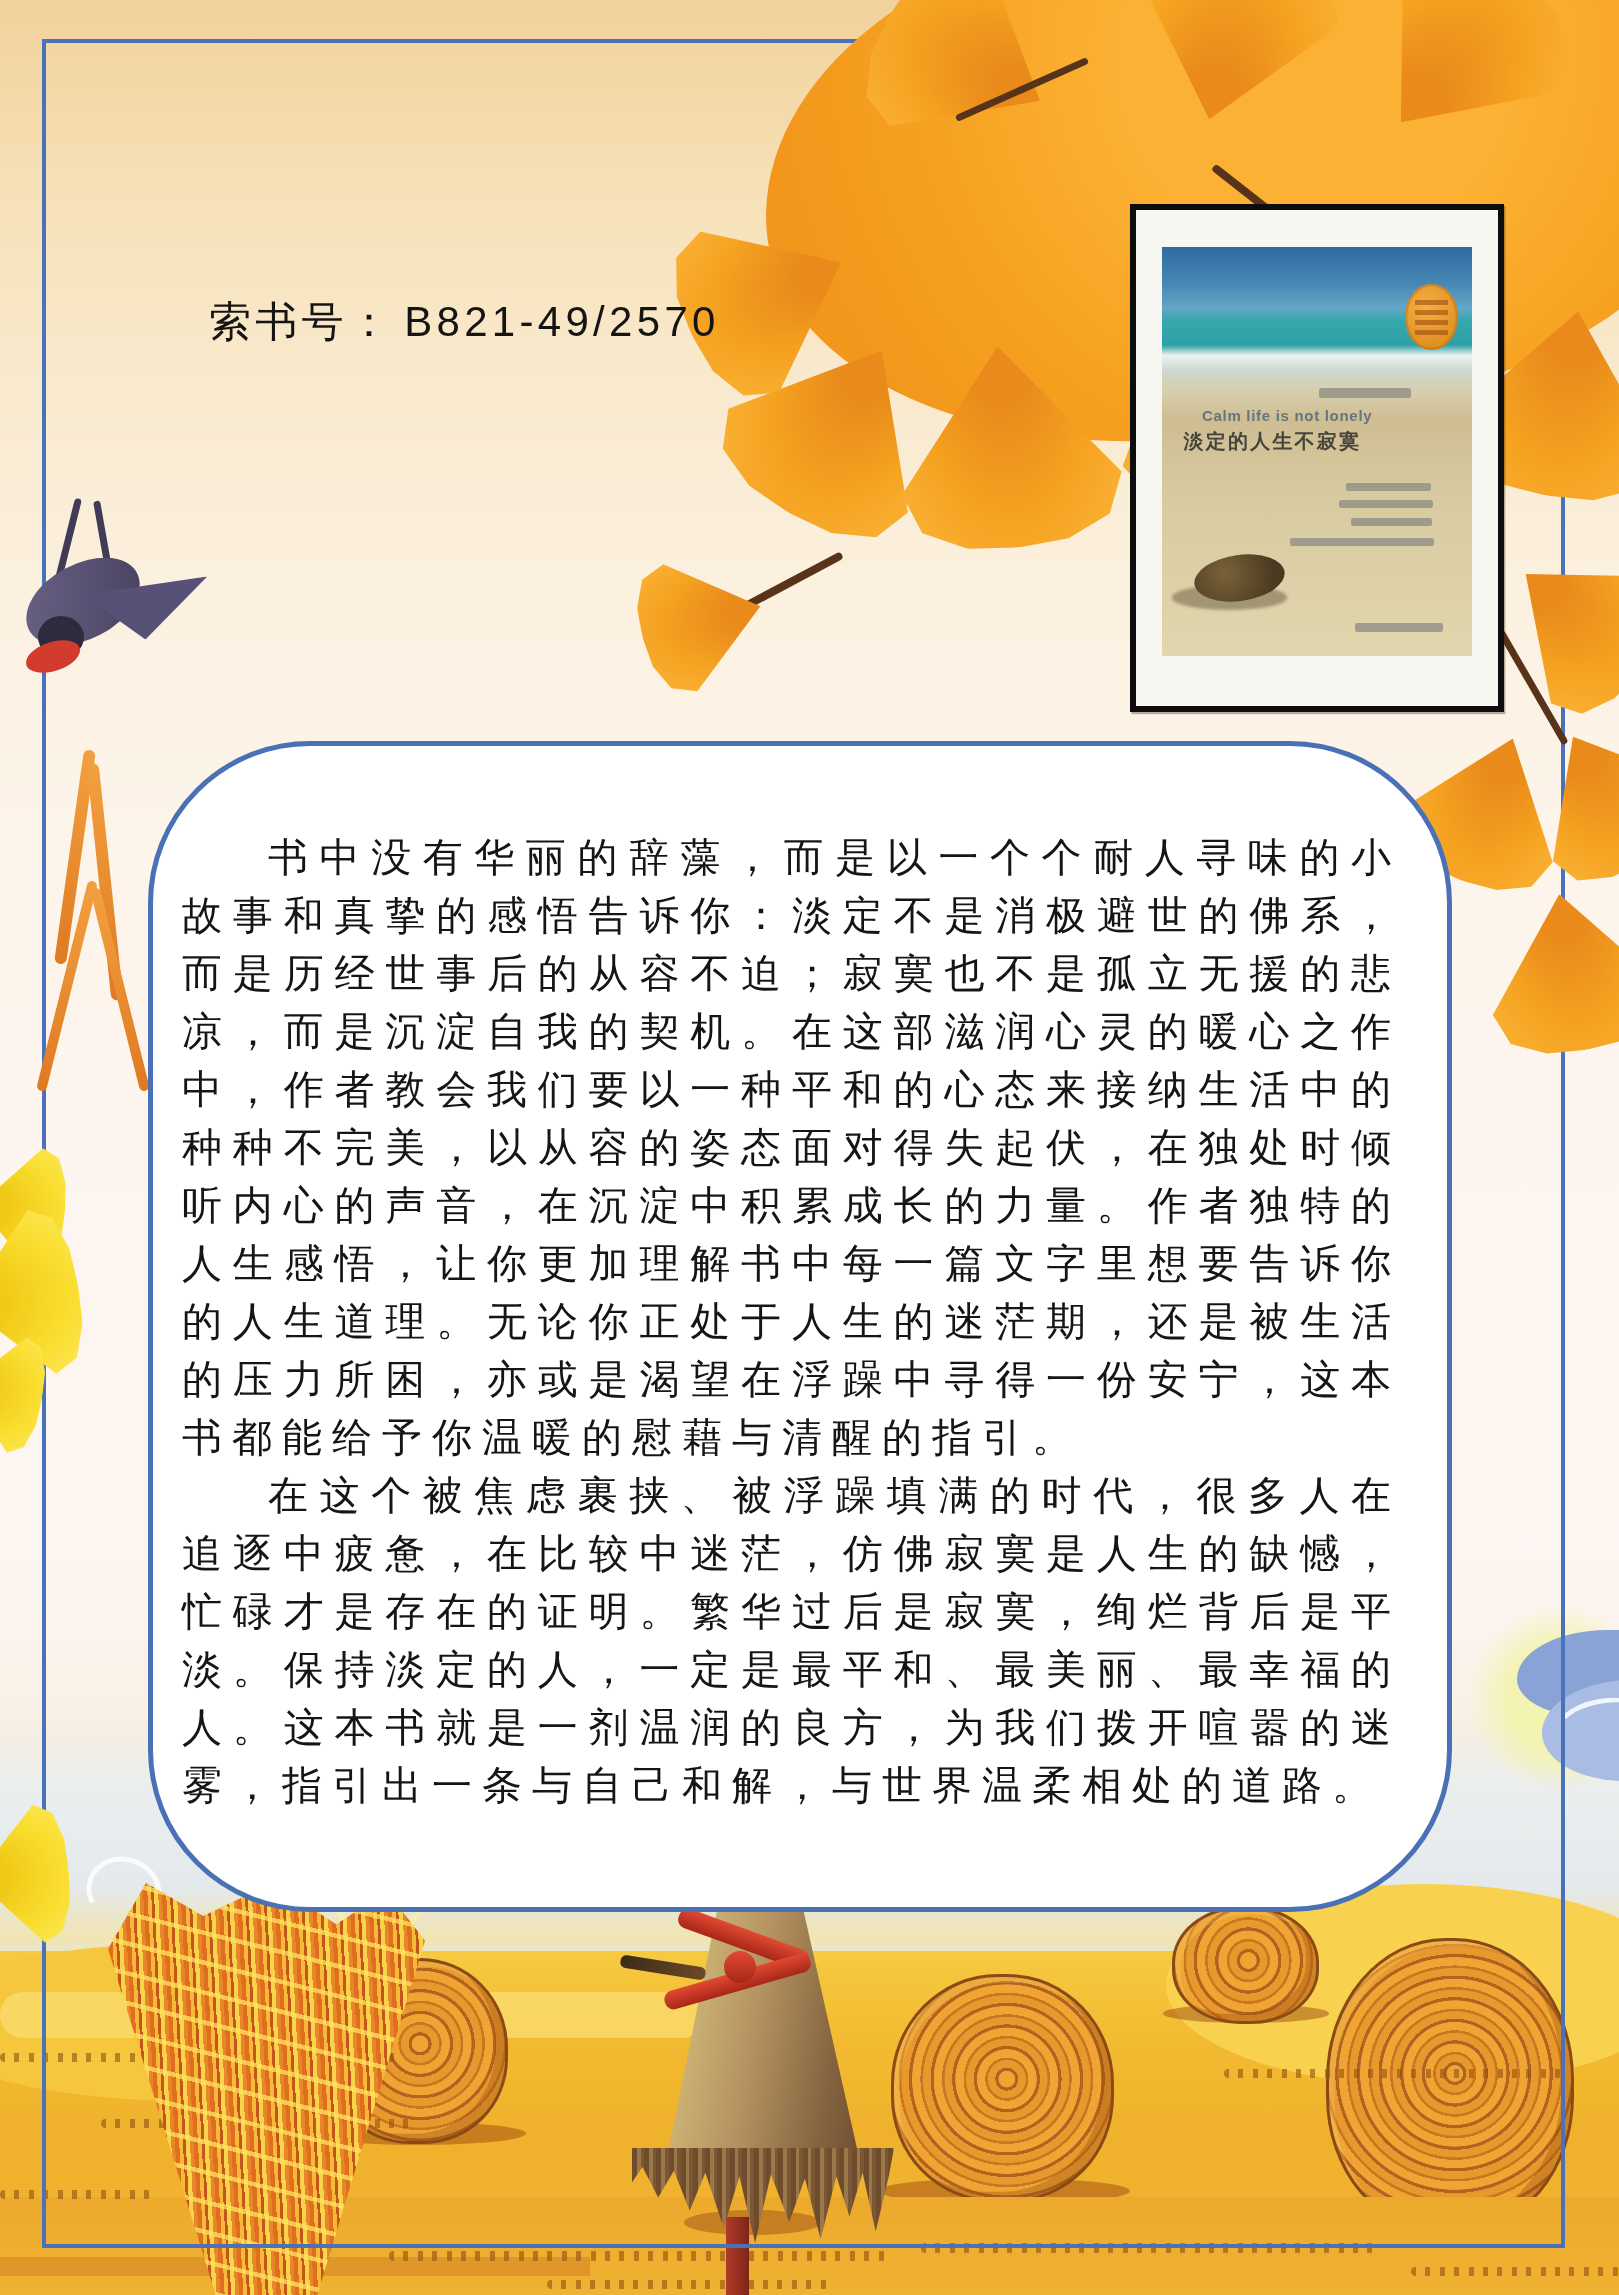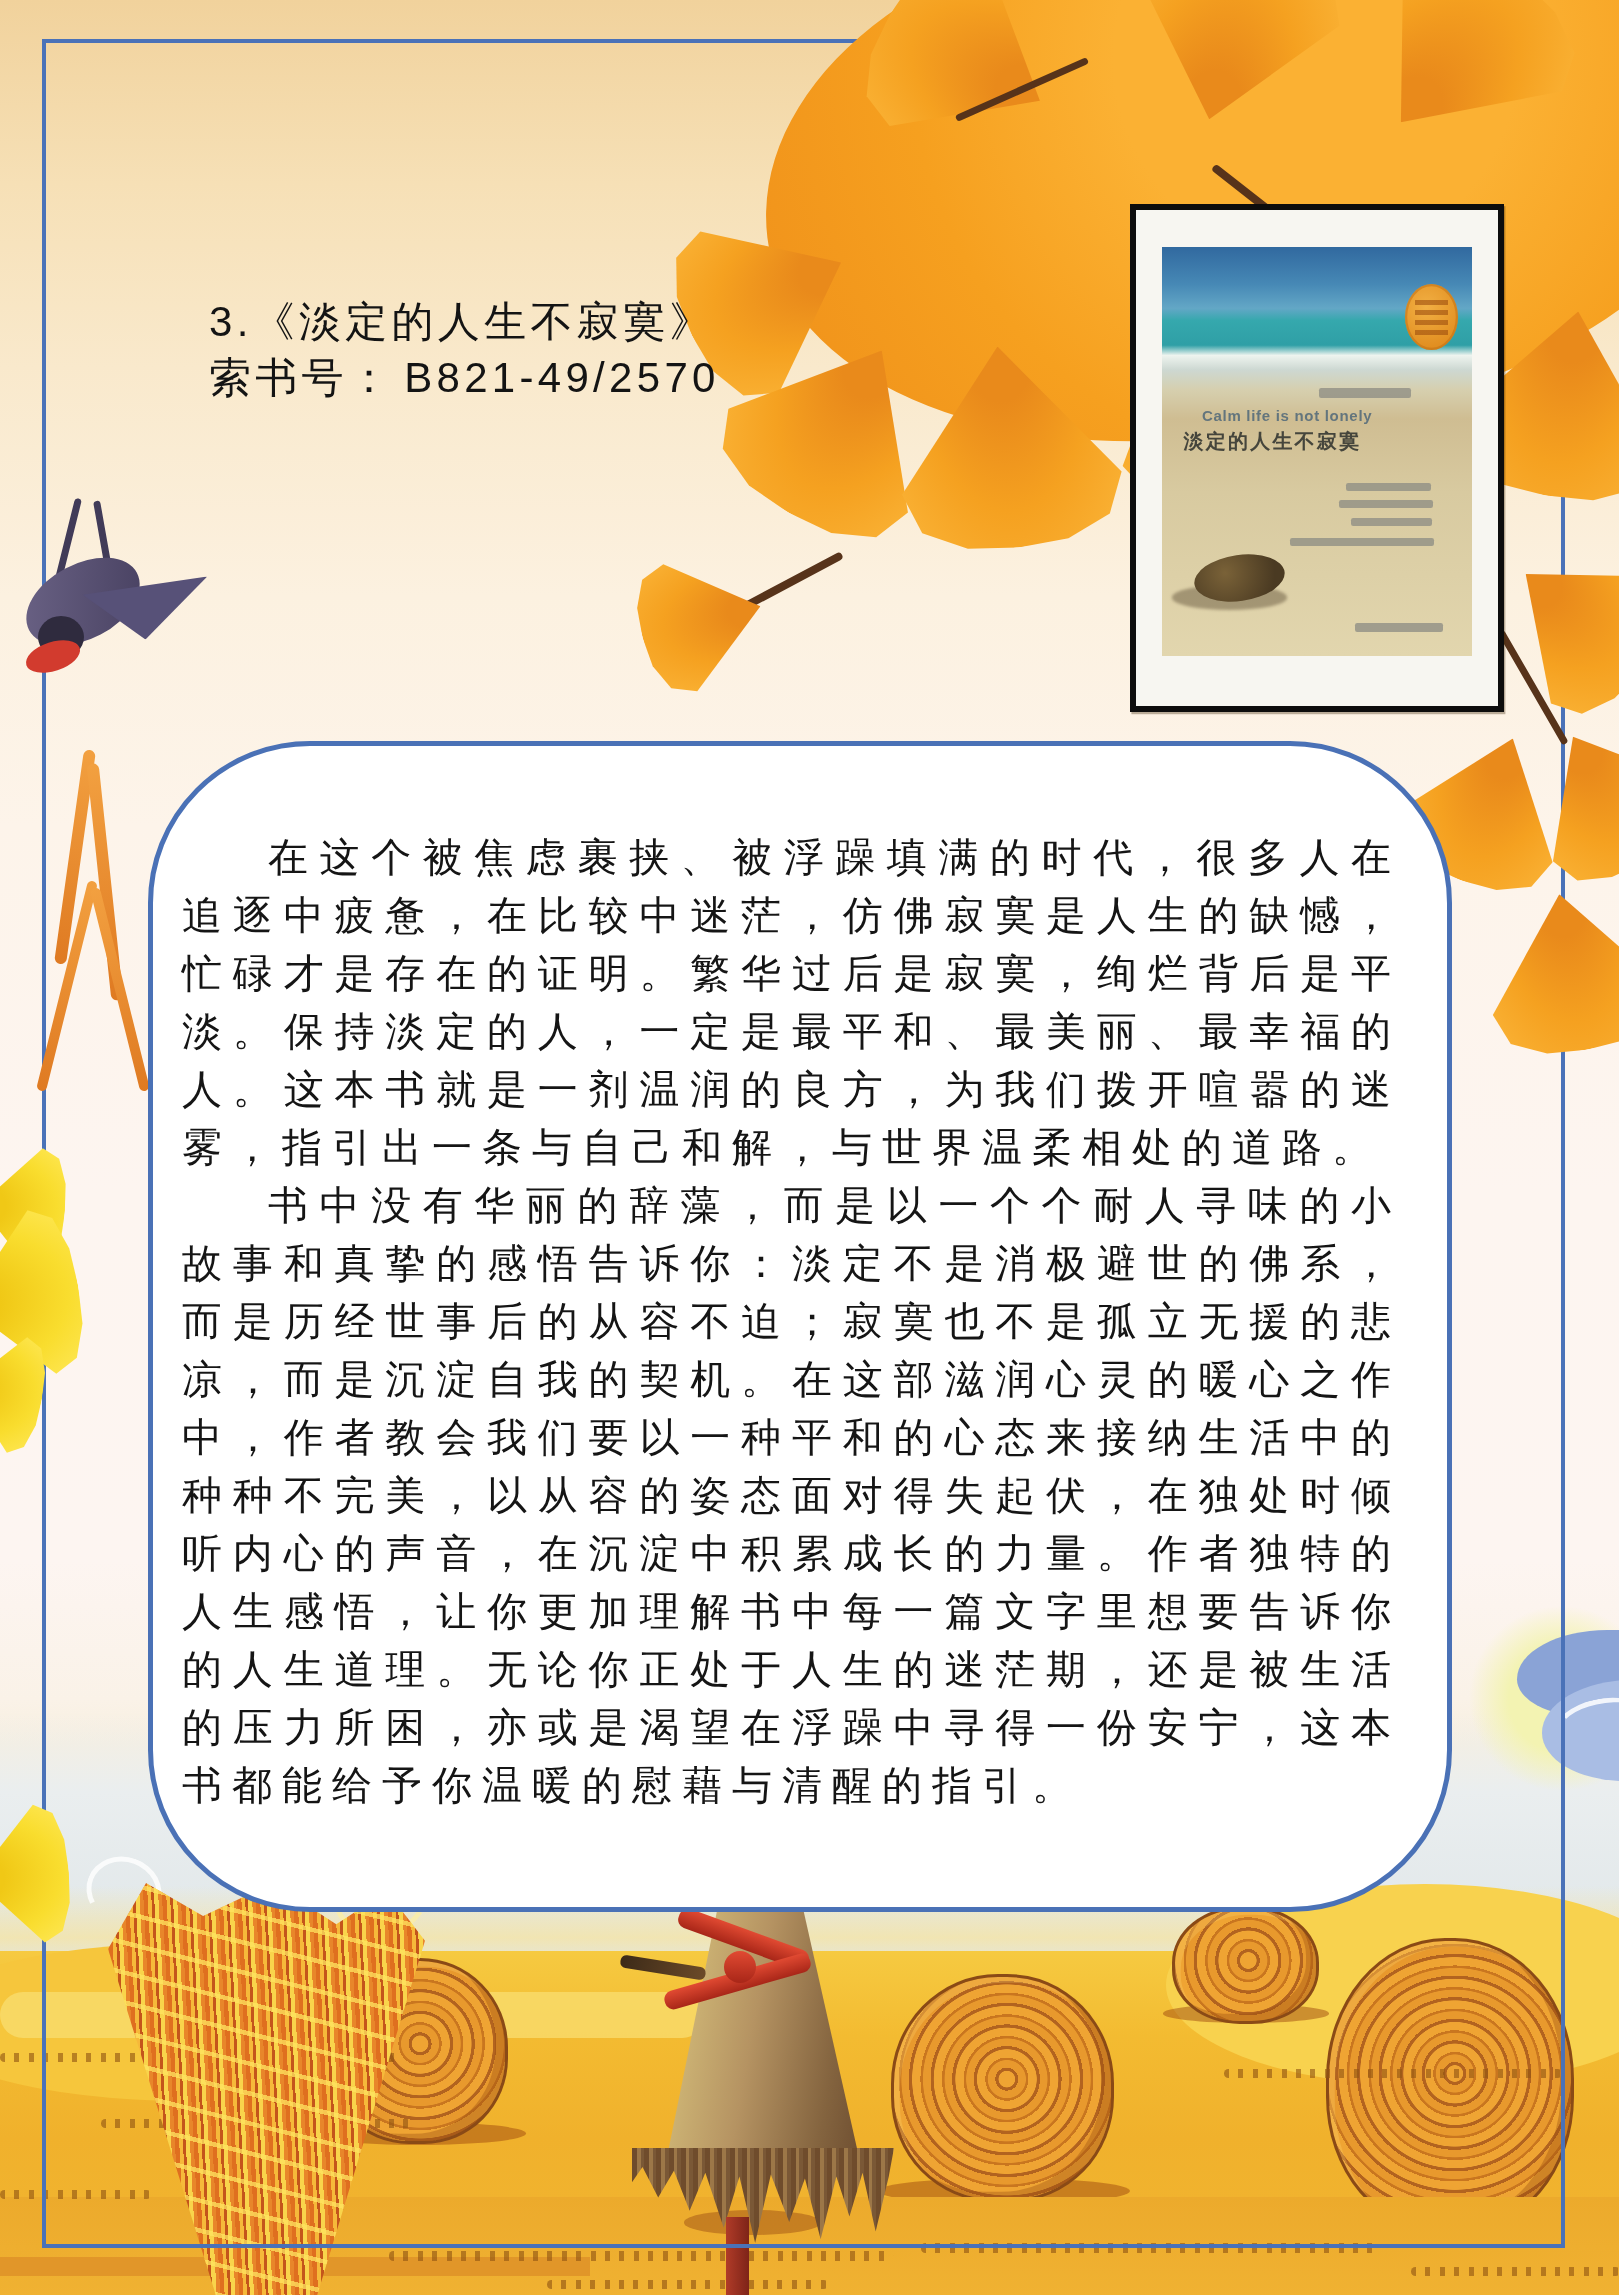--- a/index.html
+++ b/index.html
@@ -224,21 +224,20 @@
   <div class="blade deco" style="left:99px;top:763px;width:11.5px;height:238px;transform:rotate(-6deg);"></div>
   <div class="blade deco" style="left:62px;top:878px;width:10px;height:216px;transform:rotate(14deg);"></div>
   <div class="blade deco" style="left:115px;top:885px;width:10px;height:209px;transform:rotate(-14deg);"></div>
 
   <div class="yl deco" style="left:-43px;top:1166px;width:130px;height:86px;transform:rotate(95deg);"></div>
   <div class="yl deco" style="left:-65px;top:1238px;width:173px;height:115px;transform:rotate(80deg);"></div>
   <div class="yl deco" style="left:-58px;top:1353px;width:122px;height:79px;transform:rotate(100deg);"></div>
   <div class="yl deco" style="left:-50px;top:1828px;width:144px;height:94px;transform:rotate(85deg);"></div>
 
   <div class="header">
-    <div>3.《淡定的人生不寂寞》</div>
     <div>
       <span>索书号：</span><span class="val">B821-49/2570</span>
     </div>
   </div>
 
   <div class="cover">
     <div class="photo">
       <div class="badge"></div>
       <div class="gbar" style="left:157px;top:141px;width:92px;height:10px;"></div>
       <div class="etitle">Calm life is not lonely</div>
@@ -248,19 +247,19 @@
       <div class="gbar" style="left:189px;top:271px;width:81px;height:8px;"></div>
       <div class="gbar" style="left:128px;top:291px;width:144px;height:8px;"></div>
       <div class="shell-sh"></div>
       <div class="shell"></div>
       <div class="gbar" style="left:193px;top:376px;width:88px;height:9.4px;"></div>
     </div>
   </div>
 
   <div class="descbox">
     <div class="inner">
+      <p>书中没有华丽的辞藻，而是以一个个耐人寻味的小故事和真挚的感悟告诉你：淡定不是消极避世的佛系，而是历经世事后的从容不迫；寂寞也不是孤立无援的悲凉，而是沉淀自我的契机。在这部滋润心灵的暖心之作中，作者教会我们要以一种平和的心态来接纳生活中的种种不完美，以从容的姿态面对得失起伏，在独处时倾听内心的声音，在沉淀中积累成长的力量。作者独特的人生感悟，让你更加理解书中每一篇文字里想要告诉你的人生道理。无论你正处于人生的迷茫期，还是被生活的压力所困，亦或是渴望在浮躁中寻得一份安宁，这本书都能给予你温暖的慰藉与清醒的指引。</p>
       <p>在这个被焦虑裹挟、被浮躁填满的时代，很多人在追逐中疲惫，在比较中迷茫，仿佛寂寞是人生的缺憾，忙碌才是存在的证明。繁华过后是寂寞，绚烂背后是平淡。保持淡定的人，一定是最平和、最美丽、最幸福的人。这本书就是一剂温润的良方，为我们拨开喧嚣的迷雾，指引出一条与自己和解，与世界温柔相处的道路。</p>
-      <p>书中没有华丽的辞藻，而是以一个个耐人寻味的小故事和真挚的感悟告诉你：淡定不是消极避世的佛系，而是历经世事后的从容不迫；寂寞也不是孤立无援的悲凉，而是沉淀自我的契机。在这部滋润心灵的暖心之作中，作者教会我们要以一种平和的心态来接纳生活中的种种不完美，以从容的姿态面对得失起伏，在独处时倾听内心的声音，在沉淀中积累成长的力量。作者独特的人生感悟，让你更加理解书中每一篇文字里想要告诉你的人生道理。无论你正处于人生的迷茫期，还是被生活的压力所困，亦或是渴望在浮躁中寻得一份安宁，这本书都能给予你温暖的慰藉与清醒的指引。</p>
     </div>
   </div>
 
 </div>
 
 
 </body></html>

